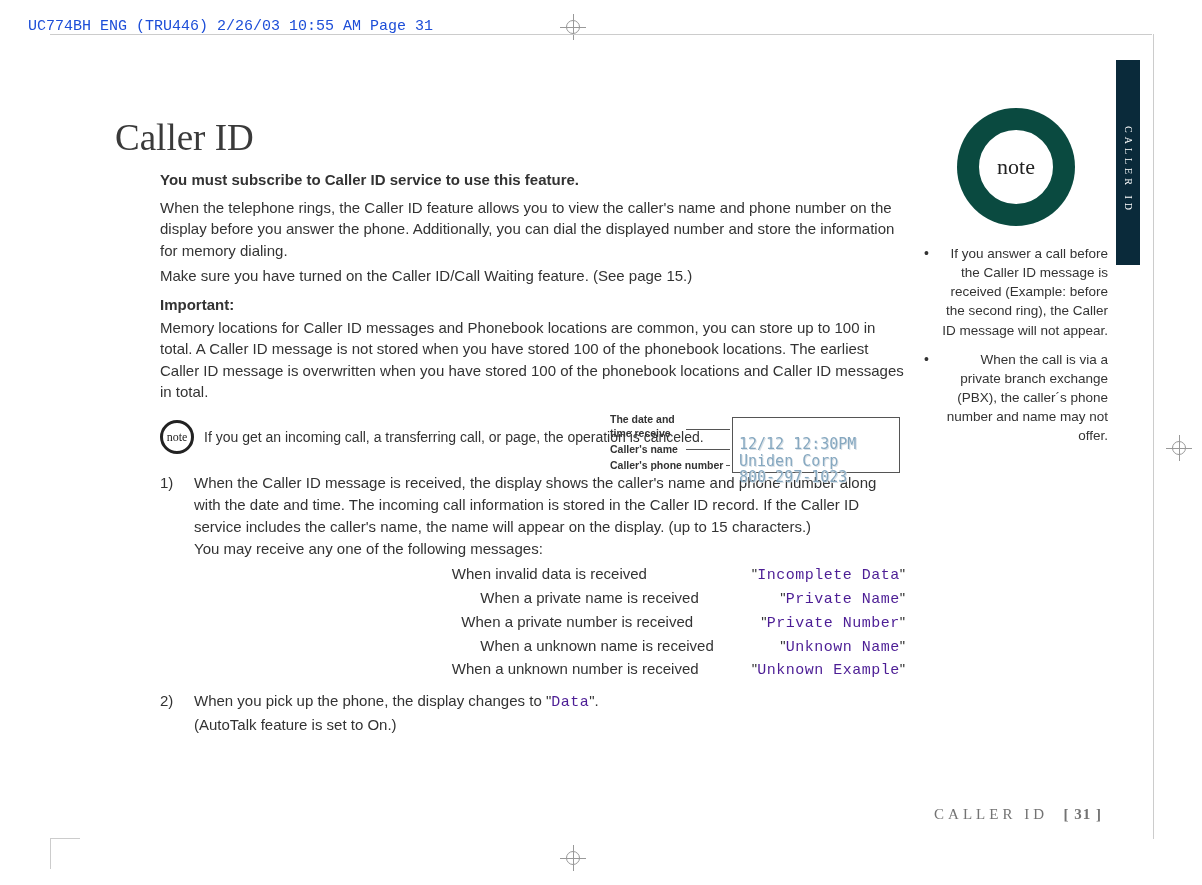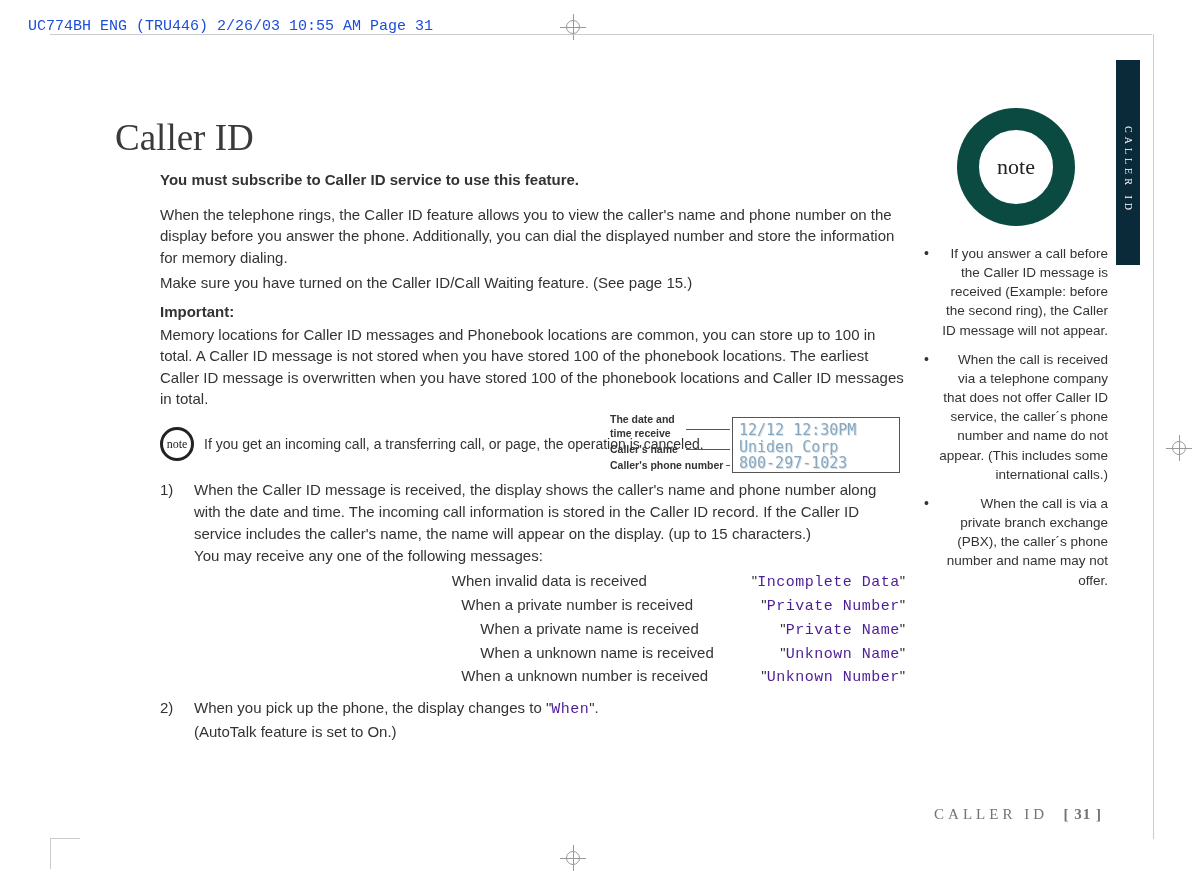--- a/index.html
+++ b/index.html
@@ -10,33 +10,33 @@
 .crosshair::before { width: 26px; height: 1px; top: 50%; left: 0; }
 .crosshair::after { width: 1px; height: 26px; left: 50%; top: 0; }
 .crosshair .ring { position: absolute; width: 14px; height: 14px; border: 1px solid #999; border-radius: 50%; top: 6px; left: 6px; }
 .cross-top { top: 14px; left: 560px; }
 .cross-bottom { bottom: 14px; left: 560px; }
 .cross-right { top: 435px; right: 10px; }
 .crop-line-top { position: absolute; top: 34px; left: 50px; right: 50px; height: 1px; background: #ccc; }
 .side-tab { position: absolute; right: 62px; top: 60px; width: 24px; height: 205px; background: #0a2a3a; color: #fff; font-family: Georgia, "Times New Roman", serif; font-size: 10px; letter-spacing: 4px; writing-mode: vertical-rl; text-orientation: mixed; display: flex; align-items: center; justify-content: center; padding-top:14px;}
 .main { position: absolute; left: 115px; top: 116px; width: 790px; }
 h1 { font-family: "Times New Roman", Times, serif; font-weight: normal; font-size: 37px; color: #3a3a3a; margin-bottom: 12px; }
-.bold-line { font-weight: bold; font-size: 15px; margin-left: 45px; margin-bottom: 16px; }
+.bold-line { font-weight: bold; font-size: 15px; margin-left: 45px; margin-bottom: 9px; }
 .para { font-size: 15px; margin-left: 45px; line-height: 1.42; margin-bottom: 4px; }
 .important { font-weight: bold; font-size: 15px; margin-left: 45px; margin-top: 10px; margin-bottom: 4px; }
 .note-row { margin-left: 45px; margin-top: 18px; margin-bottom: 18px; display: flex; align-items: center; gap: 10px; }
 .note-badge-sm { width: 34px; height: 34px; border-radius: 50%; border: 3px solid #222; background: #fff; display: flex; align-items: center; justify-content: center; font-family: "Times New Roman", serif; font-size: 12px; color: #222; }
 .note-row .txt { font-size: 14px; }
 .step { font-size: 15px; margin-left: 45px; line-height: 1.45; margin-bottom: 8px; display: flex; gap: 14px; }
 .step .num { flex: 0 0 20px; }
 .step .body { flex: 1; }
 .callout-wrap { position: absolute; left: 610px; top: 413px; width: 290px; height: 72px; }
 .callout-labels { position:absolute; left:0; top:0; font-size:10.5px; font-weight:bold; line-height:1.3; text-align:left;}
 .callout-line { position:absolute; height:1px; background:#555;}
-.lcd { position: absolute; right: 0; top: 4px; width: 168px; height: 56px; border: 1px solid #555; padding: 4px 6px; font-family: monospace; font-size: 15px; line-height: 1.1; color: #86a8c0; letter-spacing: 0px; }
+.lcd { position: absolute; right: 0; top: 4px; width: 168px; height: 56px; border: 1px solid #555; padding: 18px 6px; font-family: monospace; font-size: 15px; line-height: 1.1; color: #86a8c0; letter-spacing: 0px; }
 .lcd .shadow { text-shadow: 1px 1px 0 #d8e0e6; }
 .msg-table { margin-left: 92px; margin-top: 4px; font-size: 15px; }
 .msg-table .row { display: flex; line-height: 1.45; justify-content: flex-end; }
 .msg-table .row .c1 { width: 300px; }
 .msg-table .row .c2 { font-family: inherit; }
 .lcdfont { font-family: Liberation Mono, monospace; color: #4c1d95; letter-spacing: 0.5px; }
 .sidebar { position: absolute; right: 94px; top: 108px; width: 184px; }
 .note-badge-lg-wrap { width: 118px; height: 118px; margin: 0 auto 18px; border-radius: 50%; background: #0a4a40; display: flex; align-items: center; justify-content: center; }
 .note-badge-lg { width: 74px; height: 74px; border-radius: 50%; border: 4px solid #fff; background: #fff; display: flex; align-items: center; justify-content: center; font-family: "Times New Roman", serif; font-size: 22px; color: #222; }
 .side-list { list-style: none; }
@@ -87,43 +87,43 @@
     <div class="body">
       <span>When the Caller ID message is received, the display shows the caller's name and phone number along with the date and time. The incoming call information is stored in the Caller ID record. If the Caller ID service includes the caller's name, the name will appear on the display. (up to 15 characters.)</span><br>
       <span>You may receive any one of the following messages:</span>
 
       <div class="msg-table">
         <div class="row">
           <div class="c1">When invalid data is received</div>
           <div class="c2">"<span class="lcdfont">Incomplete Data</span>"</div>
         </div>
         <div class="row">
+          <div class="c1">When a private name is received</div>
+          <div class="c2">"<span class="lcdfont">Private Name</span>"</div>
+        </div>
+        <div class="row">
           <div class="c1">When a private number is received</div>
           <div class="c2">"<span class="lcdfont">Private Number</span>"</div>
-        </div>
-        <div class="row">
-          <div class="c1">When a private name is received</div>
-          <div class="c2">"<span class="lcdfont">Private Name</span>"</div>
         </div>
         <div class="row">
           <div class="c1">When a unknown name is received</div>
           <div class="c2">"<span class="lcdfont">Unknown Name</span>"</div>
         </div>
         <div class="row">
           <div class="c1">When a unknown number is received</div>
-          <div class="c2">"<span class="lcdfont">Unknown Number</span>"</div>
+          <div class="c2">"<span class="lcdfont">Unknown Example</span>"</div>
         </div>
       </div>
     </div>
   </div>
 
   <div class="step">
     <div class="num">2)</div>
     <div class="body">
-      <span>When you pick up the phone, the display changes to "</span><span class="lcdfont">When</span><span>".</span><br>
+      <span>When you pick up the phone, the display changes to "</span><span class="lcdfont">Data</span><span>".</span><br>
       <span>(AutoTalk feature is set to On.)</span>
     </div>
   </div>
 </div>
 
 <div class="callout-wrap">
   <div class="callout-labels" style="top:0;">
     <div>The date and</div>
     <div>time receive</div>
   </div>
@@ -138,20 +138,19 @@
     <div class="shadow">800-297-1023</div>
   </div>
 </div>
 
 <div class="sidebar">
   <div class="note-badge-lg-wrap">
     <div class="note-badge-lg">note</div>
   </div>
   <ul class="side-list">
     <li>If you answer a call before the Caller ID message is received (Example: before the second ring), the Caller ID message will not appear.</li>
-    <li>When the call is received via a telephone company that does not offer Caller ID service, the caller´s phone number and name do not appear. (This includes some international calls.)</li>
     <li>When the call is via a private branch exchange (PBX), the caller´s phone number and name may not offer.</li>
   </ul>
 </div>
 
 <div class="footer">
   <span>CALLER ID</span>&nbsp;&nbsp;<span class="pg">[ 31 ]</span>
 </div>
 
 </body></html>

